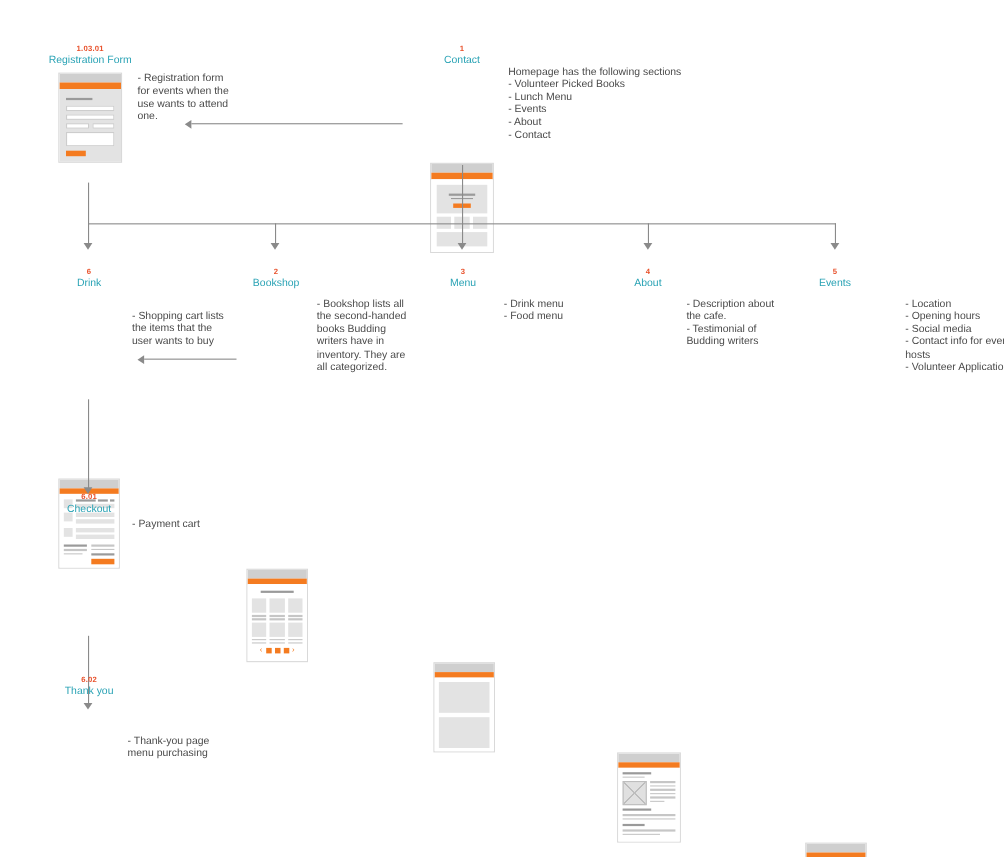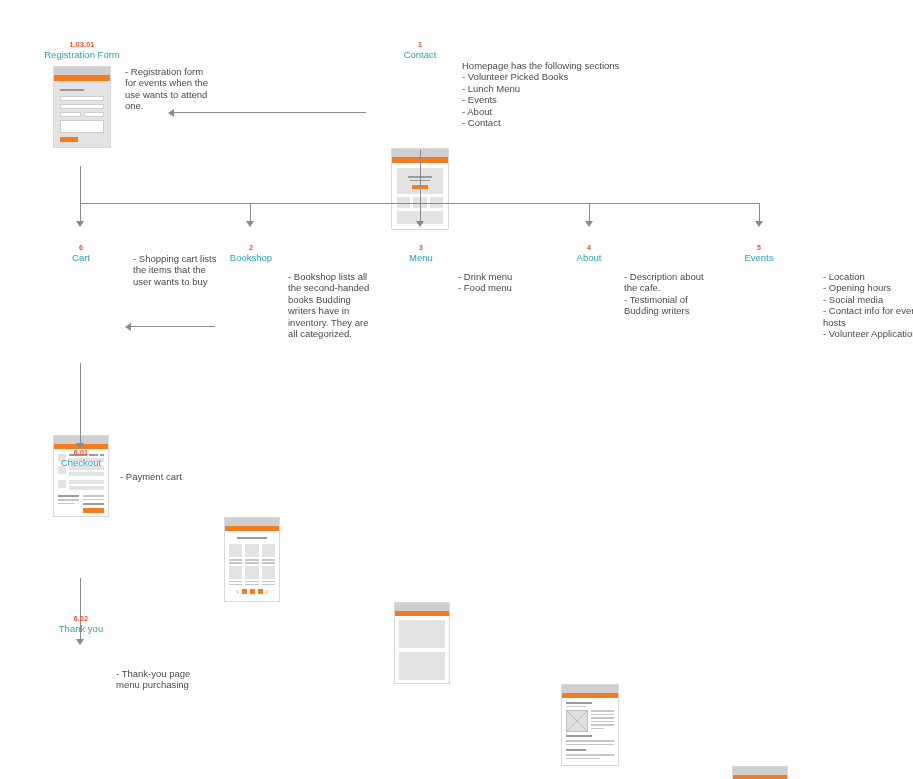--- a/index.html
+++ b/index.html
@@ -150,21 +150,21 @@
 <div class="arrow-d" style="left:246px; top:221px;"></div>
 <div class="vline" style="left:420px; top:203px; height:19px;"></div>
 <div class="arrow-d" style="left:416px; top:221px;"></div>
 <div class="vline" style="left:589px; top:203px; height:19px;"></div>
 <div class="arrow-d" style="left:585px; top:221px;"></div>
 <div class="vline" style="left:759px; top:203px; height:19px;"></div>
 <div class="arrow-d" style="left:755px; top:221px;"></div>
 
 <div class="node" style="left:40px; top:243px; width:82px;">
   <div class="node-num">6</div>
-  <div class="node-title">Cart</div>
+  <div class="node-title">Drink</div>
 </div>
 <div class="wf" style="left:53px; top:271px; width:56px; height:82px;">
   <div class="wf-topbar"></div>
   <div class="wf-orange" style="height:5px;"></div>
   <div class="wf-body" style="height:69px; padding:5px 4px 0 4px; box-sizing:border-box; background:#fff;">
     <div style="display:flex; gap:3px; align-items:flex-start; margin-bottom:4px;">
       <div class="g" style="width:8px; height:8px;"></div>
       <div style="flex:1;">
         <div style="display:flex; gap:2px;">
           <div class="gd" style="flex:2; height:1.5px;"></div>
@@ -196,21 +196,21 @@
       </div>
       <div style="flex:1;">
         <div class="gm" style="height:1.5px; margin-bottom:2px;"></div>
         <div class="gm" style="height:1.5px; margin-bottom:3px;"></div>
         <div class="gd" style="height:2px; margin-bottom:3px;"></div>
         <div class="wf-orange" style="height:5px;"></div>
       </div>
     </div>
   </div>
 </div>
-<div class="note" style="left:120px; top:253px; width:98px;margin-left:13px;">- Shopping cart lists
+<div class="note" style="left:120px; top:282px; width:98px;">- Shopping cart lists
 the items that the
 user wants to buy</div>
 
 <div class="hline" style="left:131px; top:326px; width:84px;"></div>
 <div class="arrow-l" style="left:125px; top:323px;"></div>
 
 <div class="node" style="left:210px; top:243px; width:82px;">
   <div class="node-num">2</div>
   <div class="node-title">Bookshop</div>
 </div>

